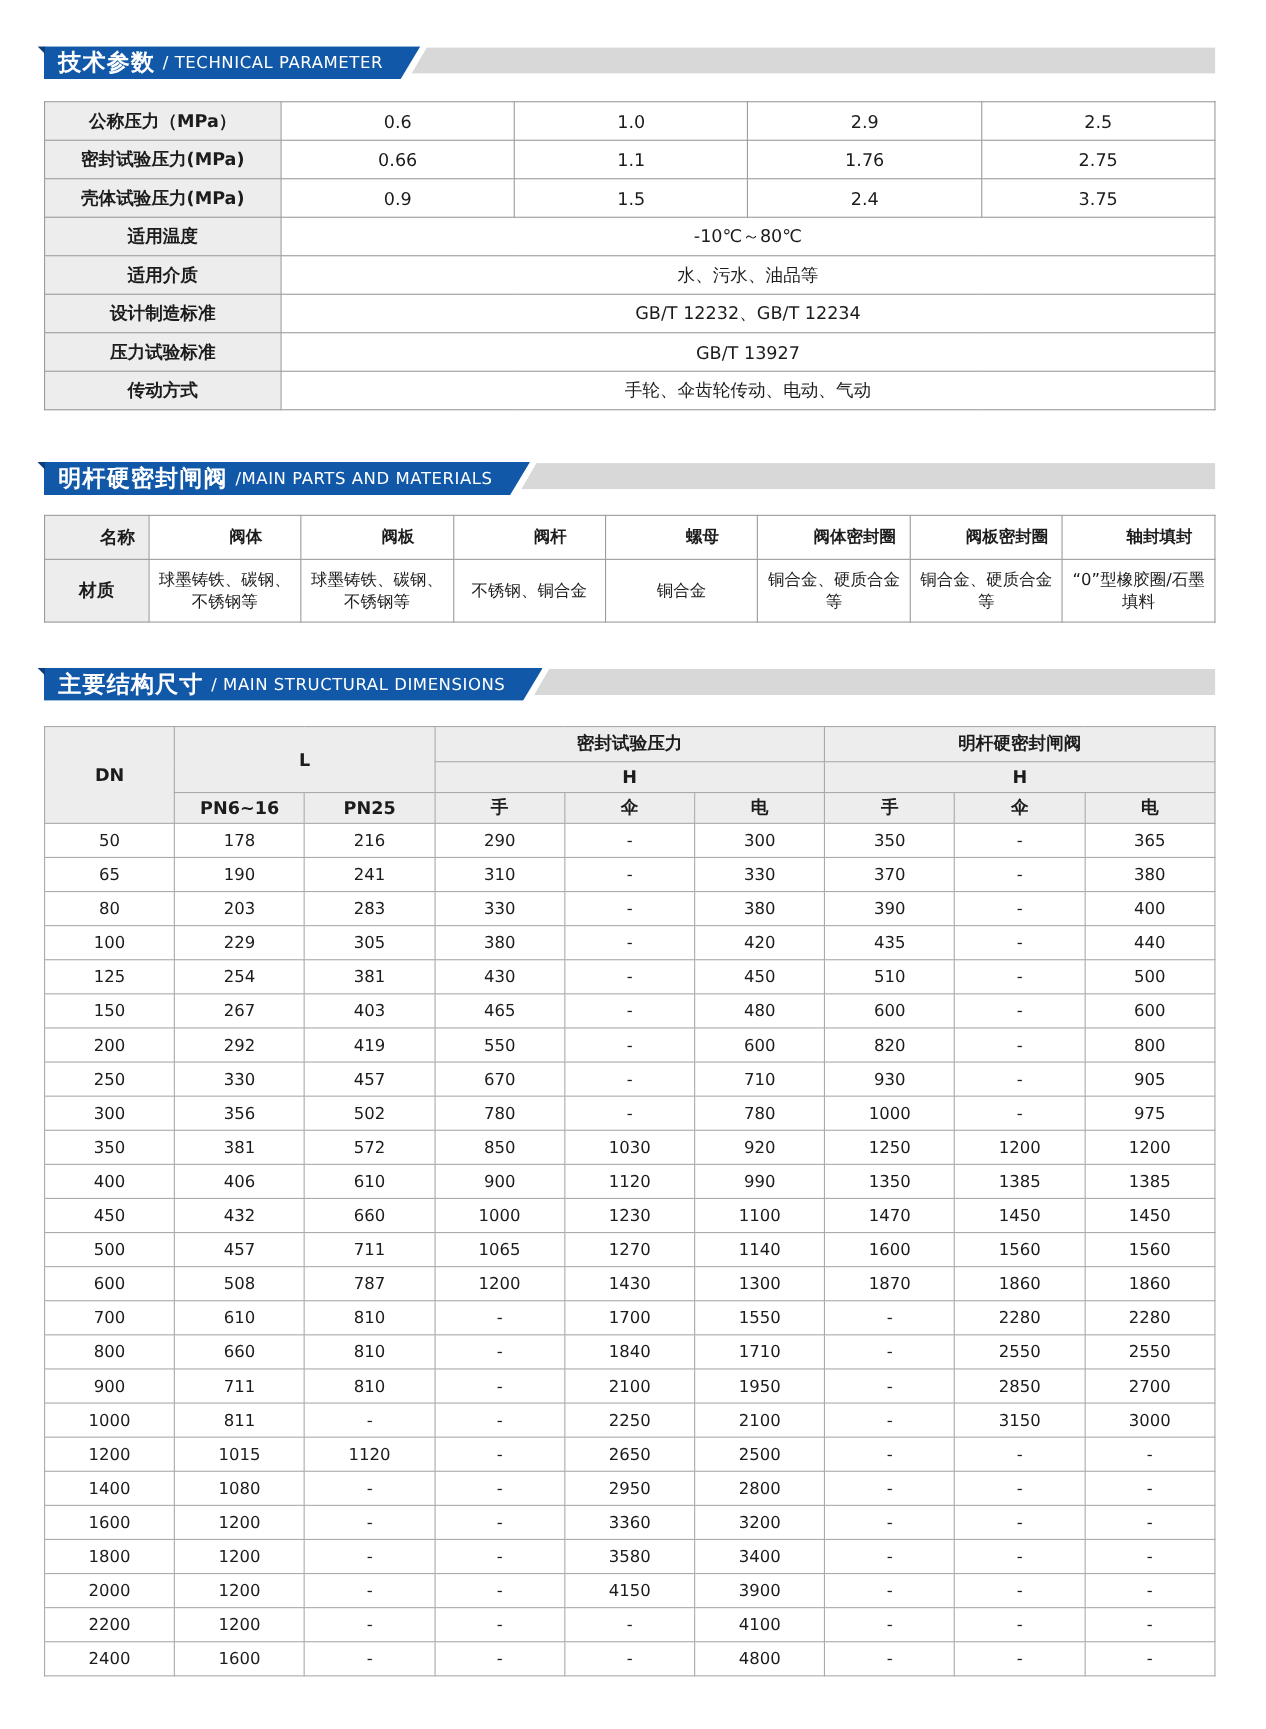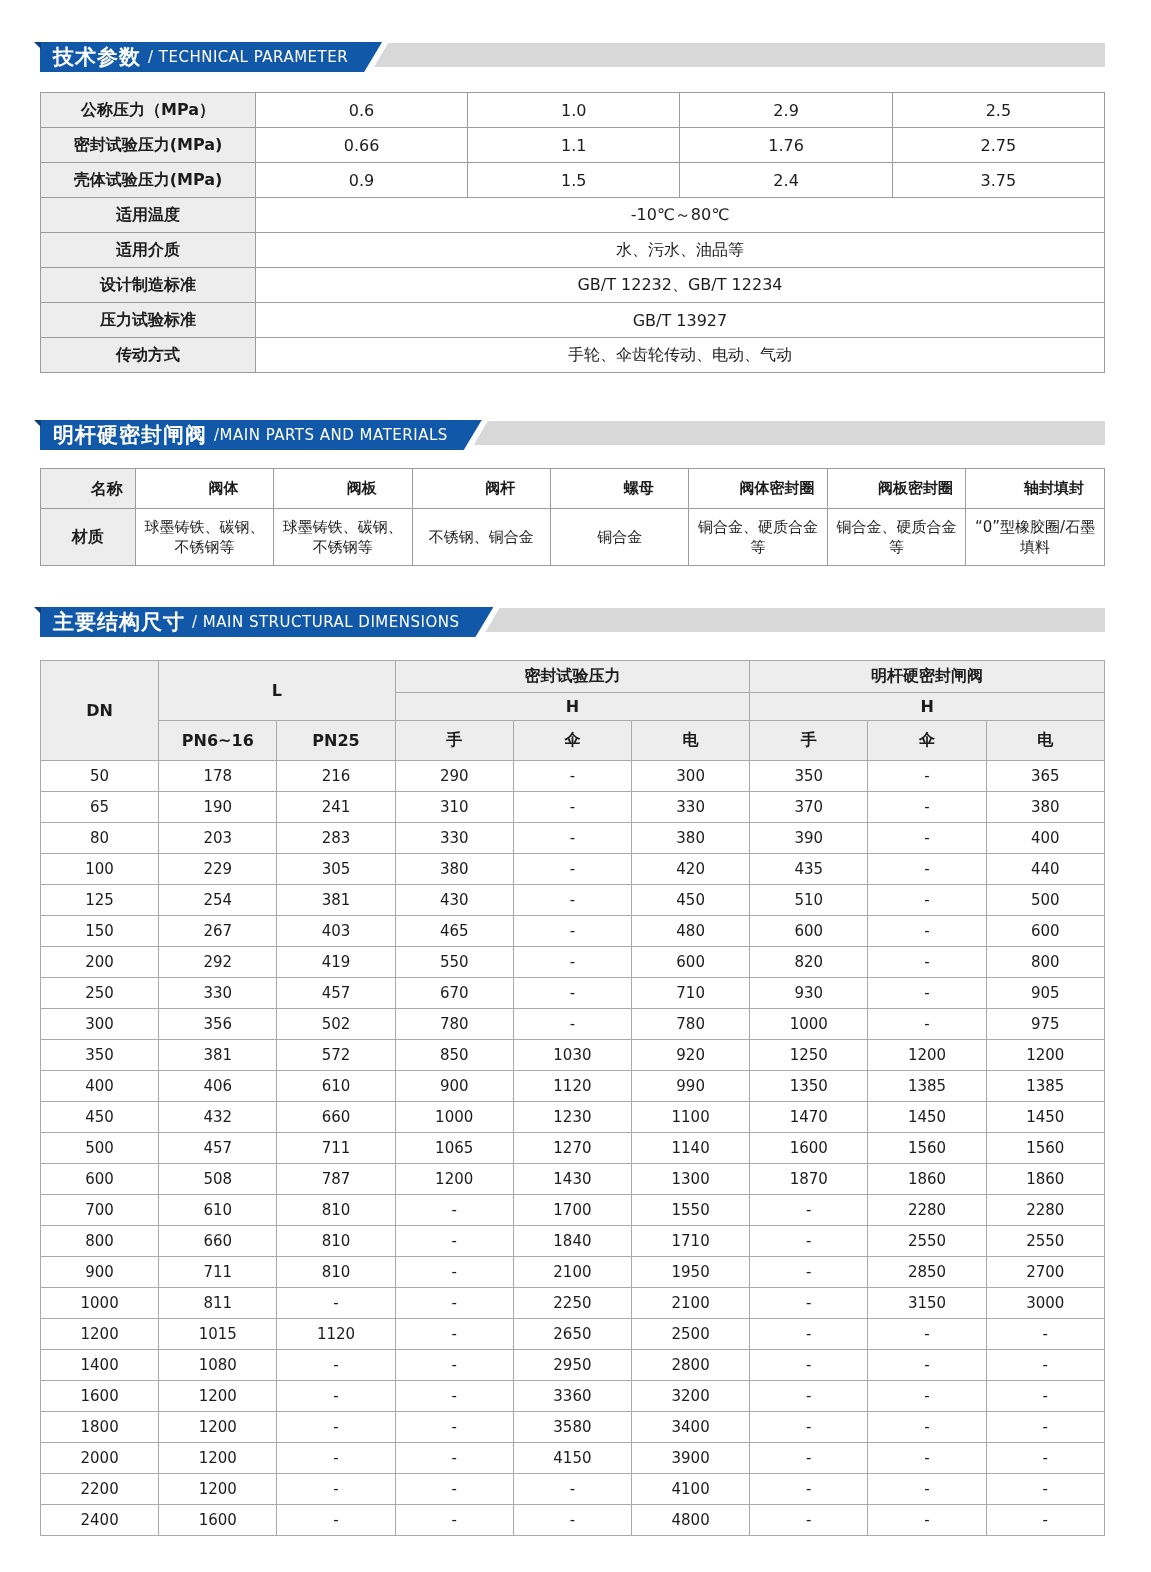--- a/index.html
+++ b/index.html
@@ -52,21 +52,21 @@
   .mat-table td.label { background:var(--cellgray,#ededed); font-weight:bold; font-size:16px; }
   .mat-table tr.r1 td { font-weight:bold;padding-left:42px; }
   .mat-table tr.r1 td.label { font-weight:bold; }
 
   
   .dim-table { margin-top:23px; }
   .dim-table td { border-color:#aaaaaa; font-size:15px; }
   .dim-table thead td { background:var(--cellgray,#ededed); font-weight:bold; font-size:16px; }
   .dim-table tr.h1 { height:32px; }
   .dim-table tr.h2 { height:28px; }
-  .dim-table tr.h3 { height:40px; }
+  .dim-table tr.h3 { height:28px; }
   .dim-table tbody tr { height:31px; }
 
   .mt1 { margin-top:47px; }
   .mt2 { margin-top:41px;justify-content:center; }
 </style>
 </head>
 <body>
 
 <div class="page">
 

